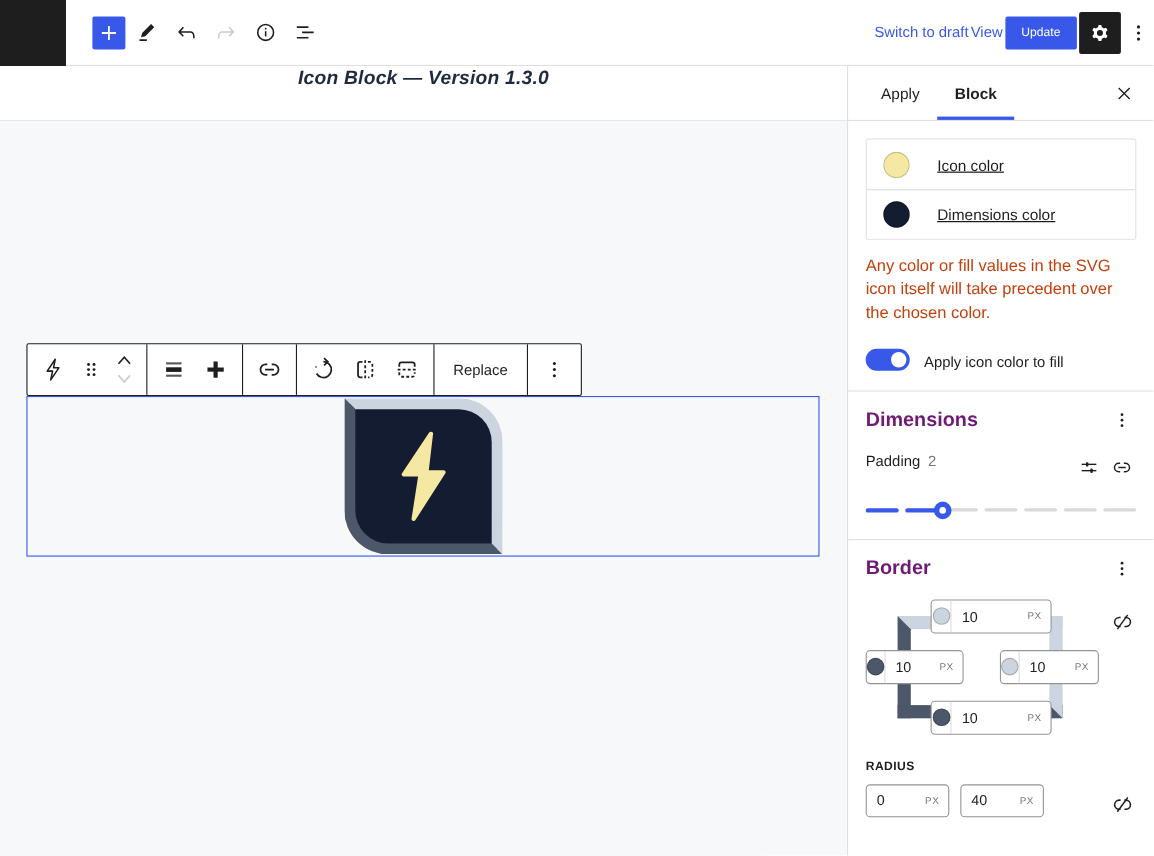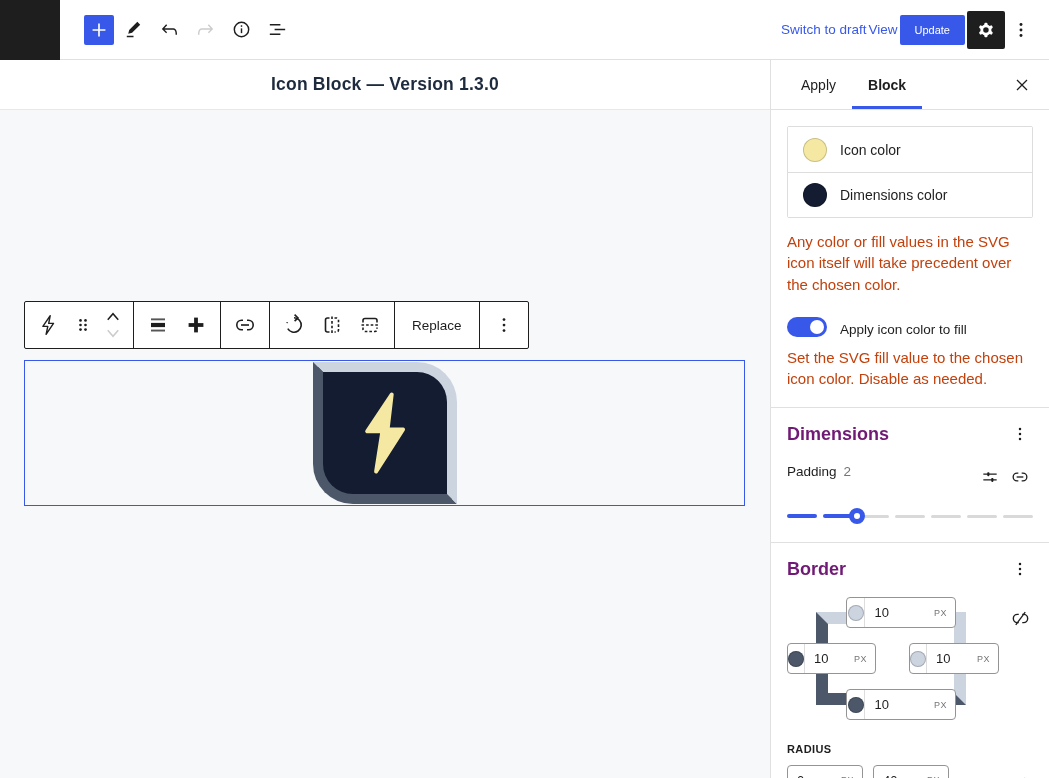--- a/index.html
+++ b/index.html
@@ -6,35 +6,35 @@
   html,body { background:#fff; }
   body { font-family:"Liberation Sans", sans-serif; color:#1e1e1e; }
   .app { position:relative; width:1049px; height:778px; overflow:hidden; background:#fff; }
 
   
   .topbar { display:flex; align-items:center; height:60px; background:#fff; border-bottom:1px solid #e0e0e0; }
   .logo-square { width:60px; height:60px; background:#1e1e1e; flex-shrink:0; cursor:pointer; }
   .inserter { margin-left:24px; width:30px; height:30px; background:var(--accent); border:none; border-radius:2px; display:flex; align-items:center; justify-content:center; cursor:pointer; }
   .tool-btn { background:none; border:none; width:34px; height:40px; display:flex; align-items:center; justify-content:center; cursor:pointer; margin-left:2px; }
   .tool-btn:first-of-type { margin-left:12px; }
-  .top-right { margin-left:auto; display:flex; align-items:center; gap:2px; padding-right:14px; }
+  .top-right { margin-left:auto; display:flex; align-items:center; gap:2px; }
   .top-link { color:var(--accent); font-size:13.5px; text-decoration:none; cursor:pointer; background:none; border:none; }
   .update-btn { background:var(--accent); color:#fff; border:none; border-radius:2px; font-size:11px; padding:9px 15px; cursor:pointer; font-family:inherit; }
   .gear-btn { width:38px; height:38px; background:#1e1e1e; border:none; border-radius:2px; display:flex; align-items:center; justify-content:center; cursor:pointer; }
   .kebab-btn { background:none; border:none; width:28px; height:38px; display:flex; align-items:center; justify-content:center; cursor:pointer; }
 
   
   .workspace { display:flex; height:718px; }
   .canvas { flex:1; display:flex; flex-direction:column; min-width:0; }
-  .doc-title-bar { height:50px; background:#fff; display:flex; align-items:center; justify-content:center; border-bottom:1px solid #e8e8e8; }
+  .doc-title-bar { height:50px; background:#fff; display:flex; justify-content:center; border-bottom:1px solid #e8e8e8;font-style:italic; }
   .doc-title { font-size:17.5px; font-weight:bold; color:#1e2b3e; letter-spacing:.2px; }
   .canvas-body { flex:1; position:relative; background:#f7f8fa; }
 
   
-  .block-toolbar { position:absolute; left:24px; top:191px; display:flex; align-items:flex-start; height:48px; background:#fff; border:1px solid #1e1e1e; border-radius:2px; }
+  .block-toolbar { position:absolute; left:24px; top:202px; display:flex; align-items:flex-start; height:48px; background:#fff; border:1px solid #1e1e1e; border-radius:2px; }
   .tb-group { display:flex; align-items:center; padding:0 5px; border-right:1px solid #1e1e1e; }
   .tb-group:last-child { border-right:none; }
   .tb-btn { background:none; border:none; width:38px; height:46px; display:flex; align-items:center; justify-content:center; cursor:pointer; }
   .tb-btn.narrow { width:30px; }
   .mover { display:flex; flex-direction:column; align-items:center; justify-content:center; width:30px; }
   .mover button { background:none; border:none; width:28px; height:18px; display:flex; align-items:center; justify-content:center; cursor:pointer; }
   .replace-btn { background:none; border:none; font-family:inherit; font-size:13.5px; color:#1e1e1e; padding:0 12px; height:46px; cursor:pointer; }
 
   
   .selected-block { position:absolute; left:24px; top:250px; width:721px; height:146px; border:1.5px solid var(--accent); display:flex; align-items:center; justify-content:center; cursor:pointer; }
@@ -47,21 +47,21 @@
   .tabs-row { height:50px; display:flex; align-items:stretch; border-bottom:1px solid #e0e0e0; padding-left:14px; flex-shrink:0; }
   .tab { position:relative; display:flex; align-items:center; padding:0 16px; font-size:14px; color:#1e1e1e; background:none; border:none; cursor:pointer; font-family:inherit; }
   .tab.active { font-weight:bold; }
   .tab.active::after { content:""; position:absolute; left:0; right:0; bottom:0; height:3px; background:var(--accent); }
   .close-btn { margin-left:auto; margin-right:10px; align-self:center; background:none; border:none; width:34px; height:34px; display:flex; align-items:center; justify-content:center; cursor:pointer; }
 
   .section { padding:14px 16px 18px; }
   .section + .section { border-top:1px solid #e0e0e0; }
 
   .color-card { border:1px solid #ddd; border-radius:2px; margin-top:2px; }
-  .color-row { display:flex; align-items:center; gap:13px; height:45px; padding:0 15px; cursor:pointer; background:#fff; border:none; width:100%; font-family:inherit; }
+  .color-row { display:flex; align-items:center; gap:25px; height:45px; padding:0 15px; cursor:pointer; background:#fff; border:none; width:100%; font-family:inherit;text-decoration:underline; }
   .color-row + .color-row { border-top:1px solid #ddd; }
   .swatch { width:24px; height:24px; border-radius:50%; box-shadow:inset 0 0 0 1px rgba(0,0,0,.18); flex-shrink:0; }
   .color-label { font-size:14px; color:#1e1e1e; }
   .help { margin-top:13px; font-size:15px; line-height:1.42; color:#c2410c; }
   .toggle-row { margin-top:22px; display:flex; align-items:flex-end; gap:13px; }
   .toggle { position:relative; width:40px; height:20px; border-radius:10px; background:var(--accent); border:none; cursor:pointer; flex-shrink:0; }
   .toggle-knob { position:absolute; top:3px; right:3px; width:14px; height:14px; border-radius:50%; background:#fff; }
   .toggle-label { font-size:13.5px; color:#1e1e1e; }
 
   .panel-header { display:flex; align-items:center; justify-content:space-between; height:24px; }
@@ -342,21 +342,20 @@
           </button>
         </div>
         <p class="help">Any color or fill values in the SVG icon itself will take precedent over the chosen color.</p>
 
         <div class="toggle-row">
           <button class="toggle">
             <span class="toggle-knob"></span>
           </button>
           <span class="toggle-label">Apply icon color to fill</span>
         </div>
-        <p class="help" style="margin-top:10px;">Set the SVG fill value to the chosen icon color. Disable as needed.</p>
       </div>
 
       <div class="section">
         <div class="panel-header">
           <span class="panel-title">Dimensions</span>
           <button class="icon-btn">
             <span>
               <svg width="20" height="20" viewBox="0 0 24 24" fill="#1e1e1e">
                   <circle cx="12" cy="6" r="1.5"></circle>
                   <circle cx="12" cy="12" r="1.5"></circle>

